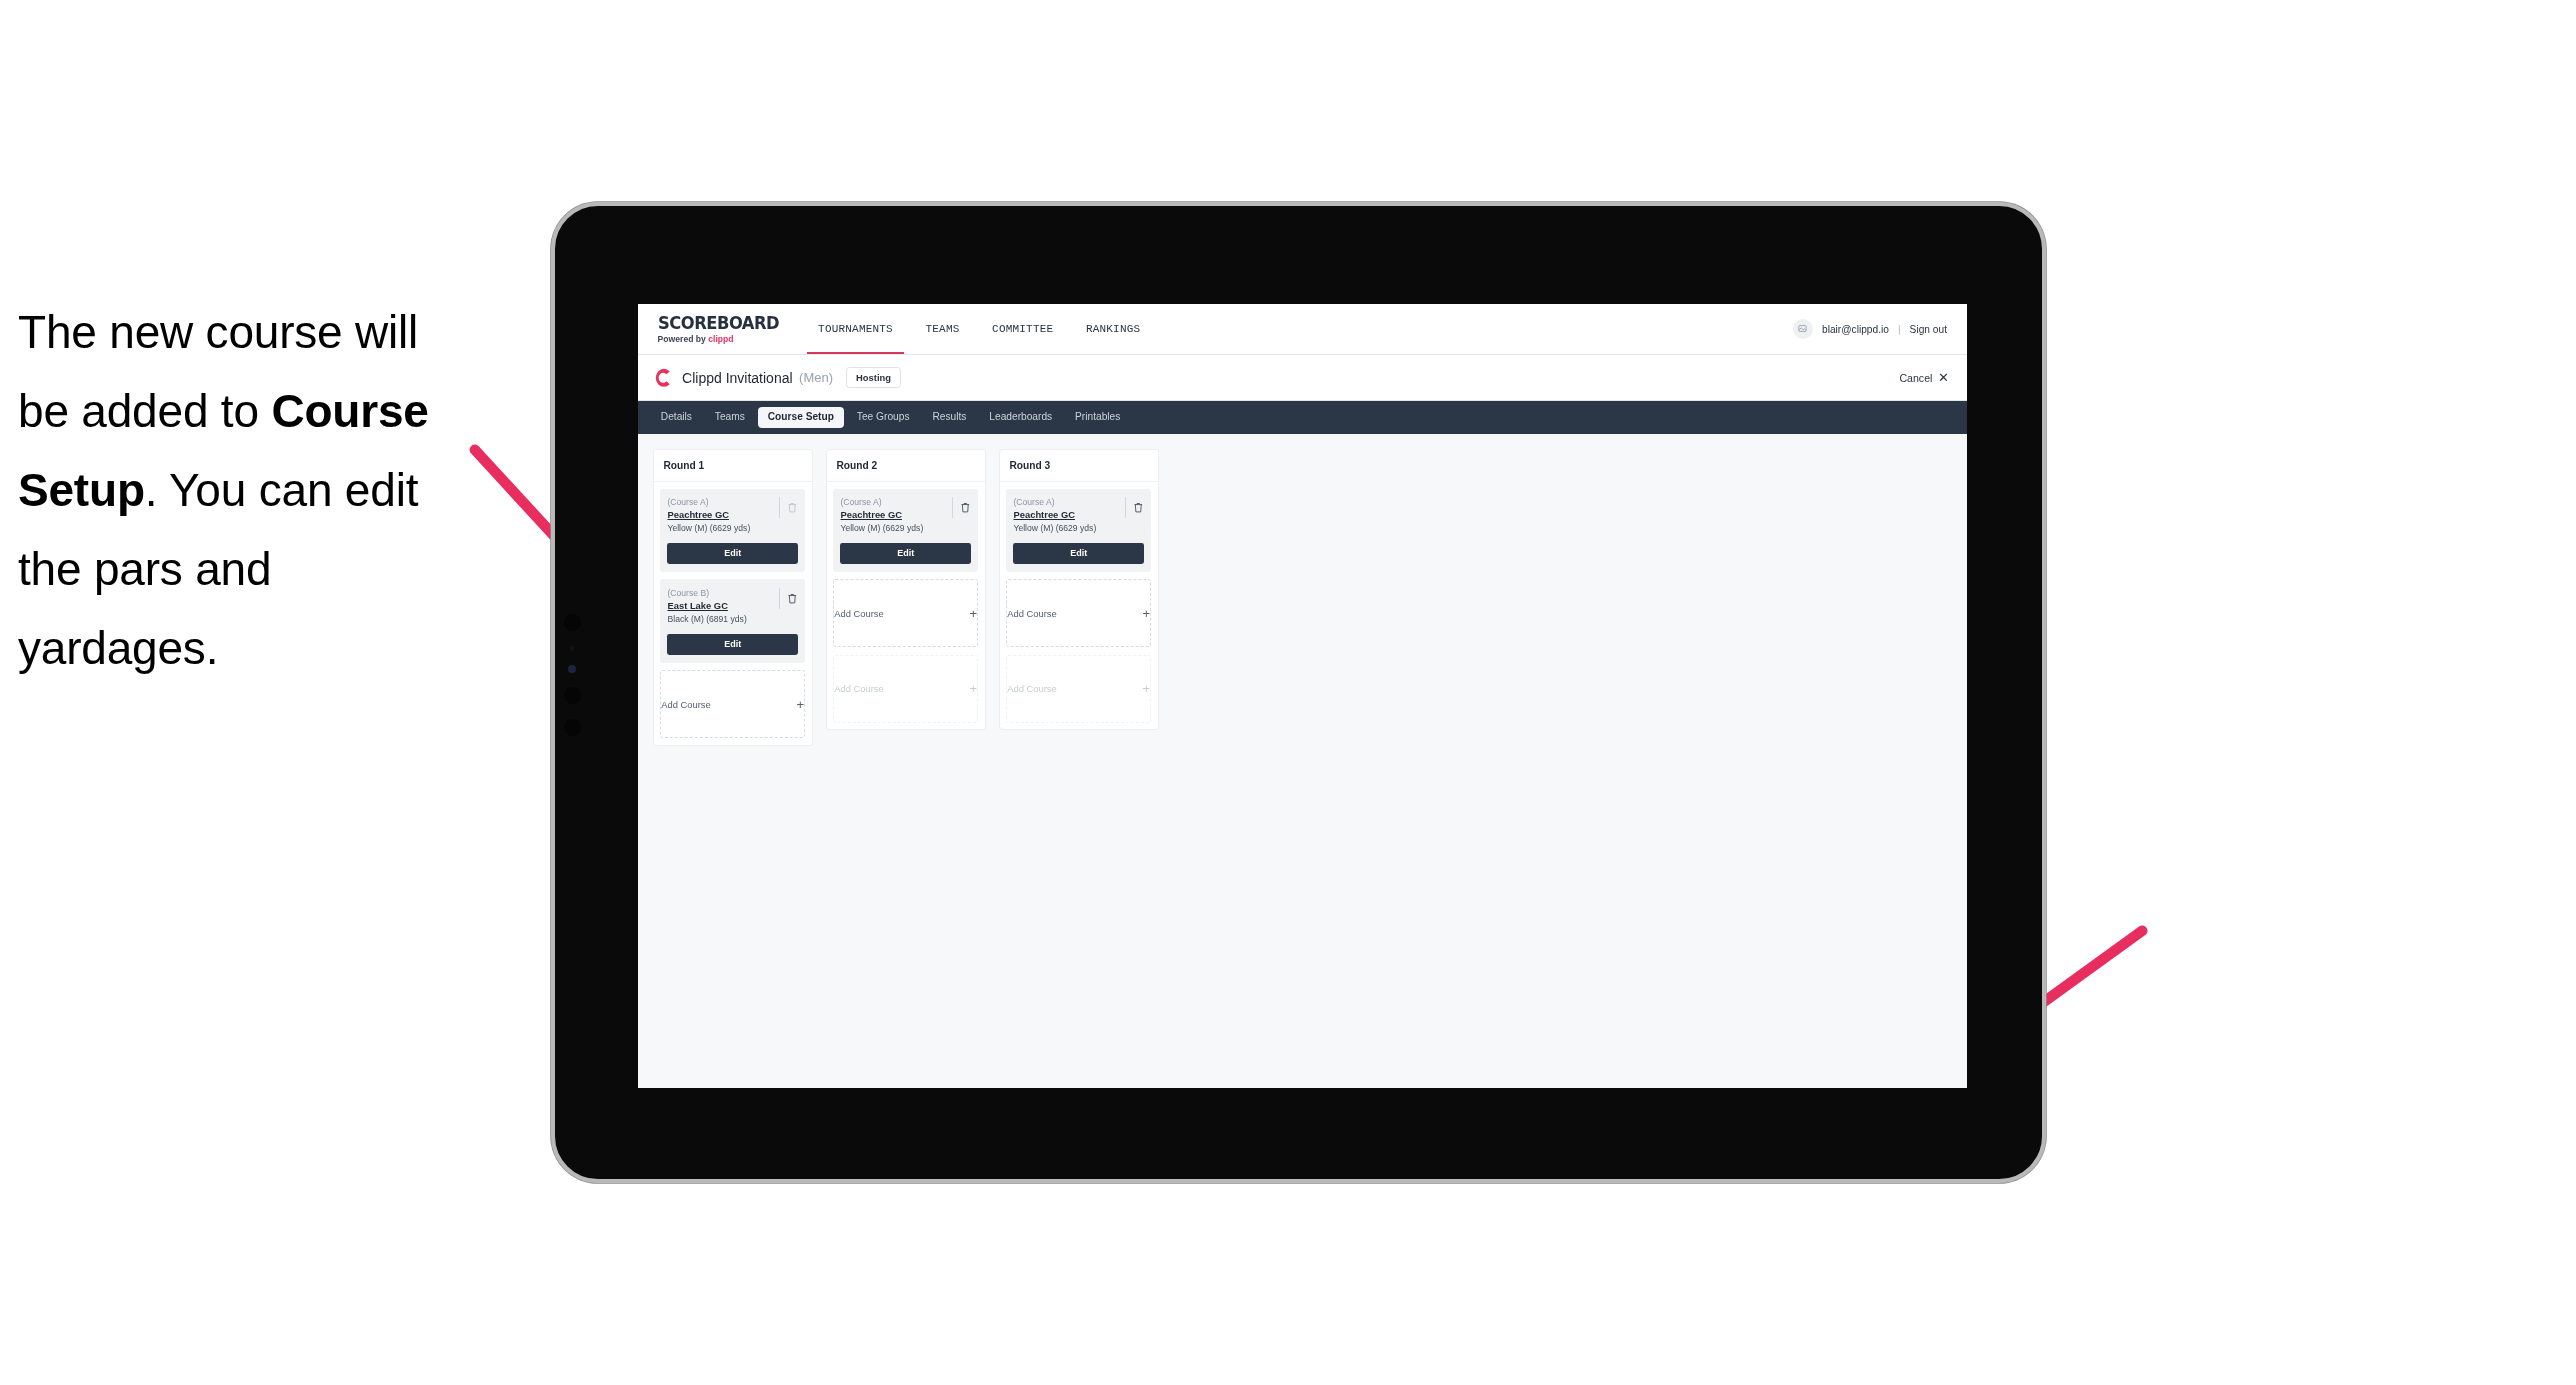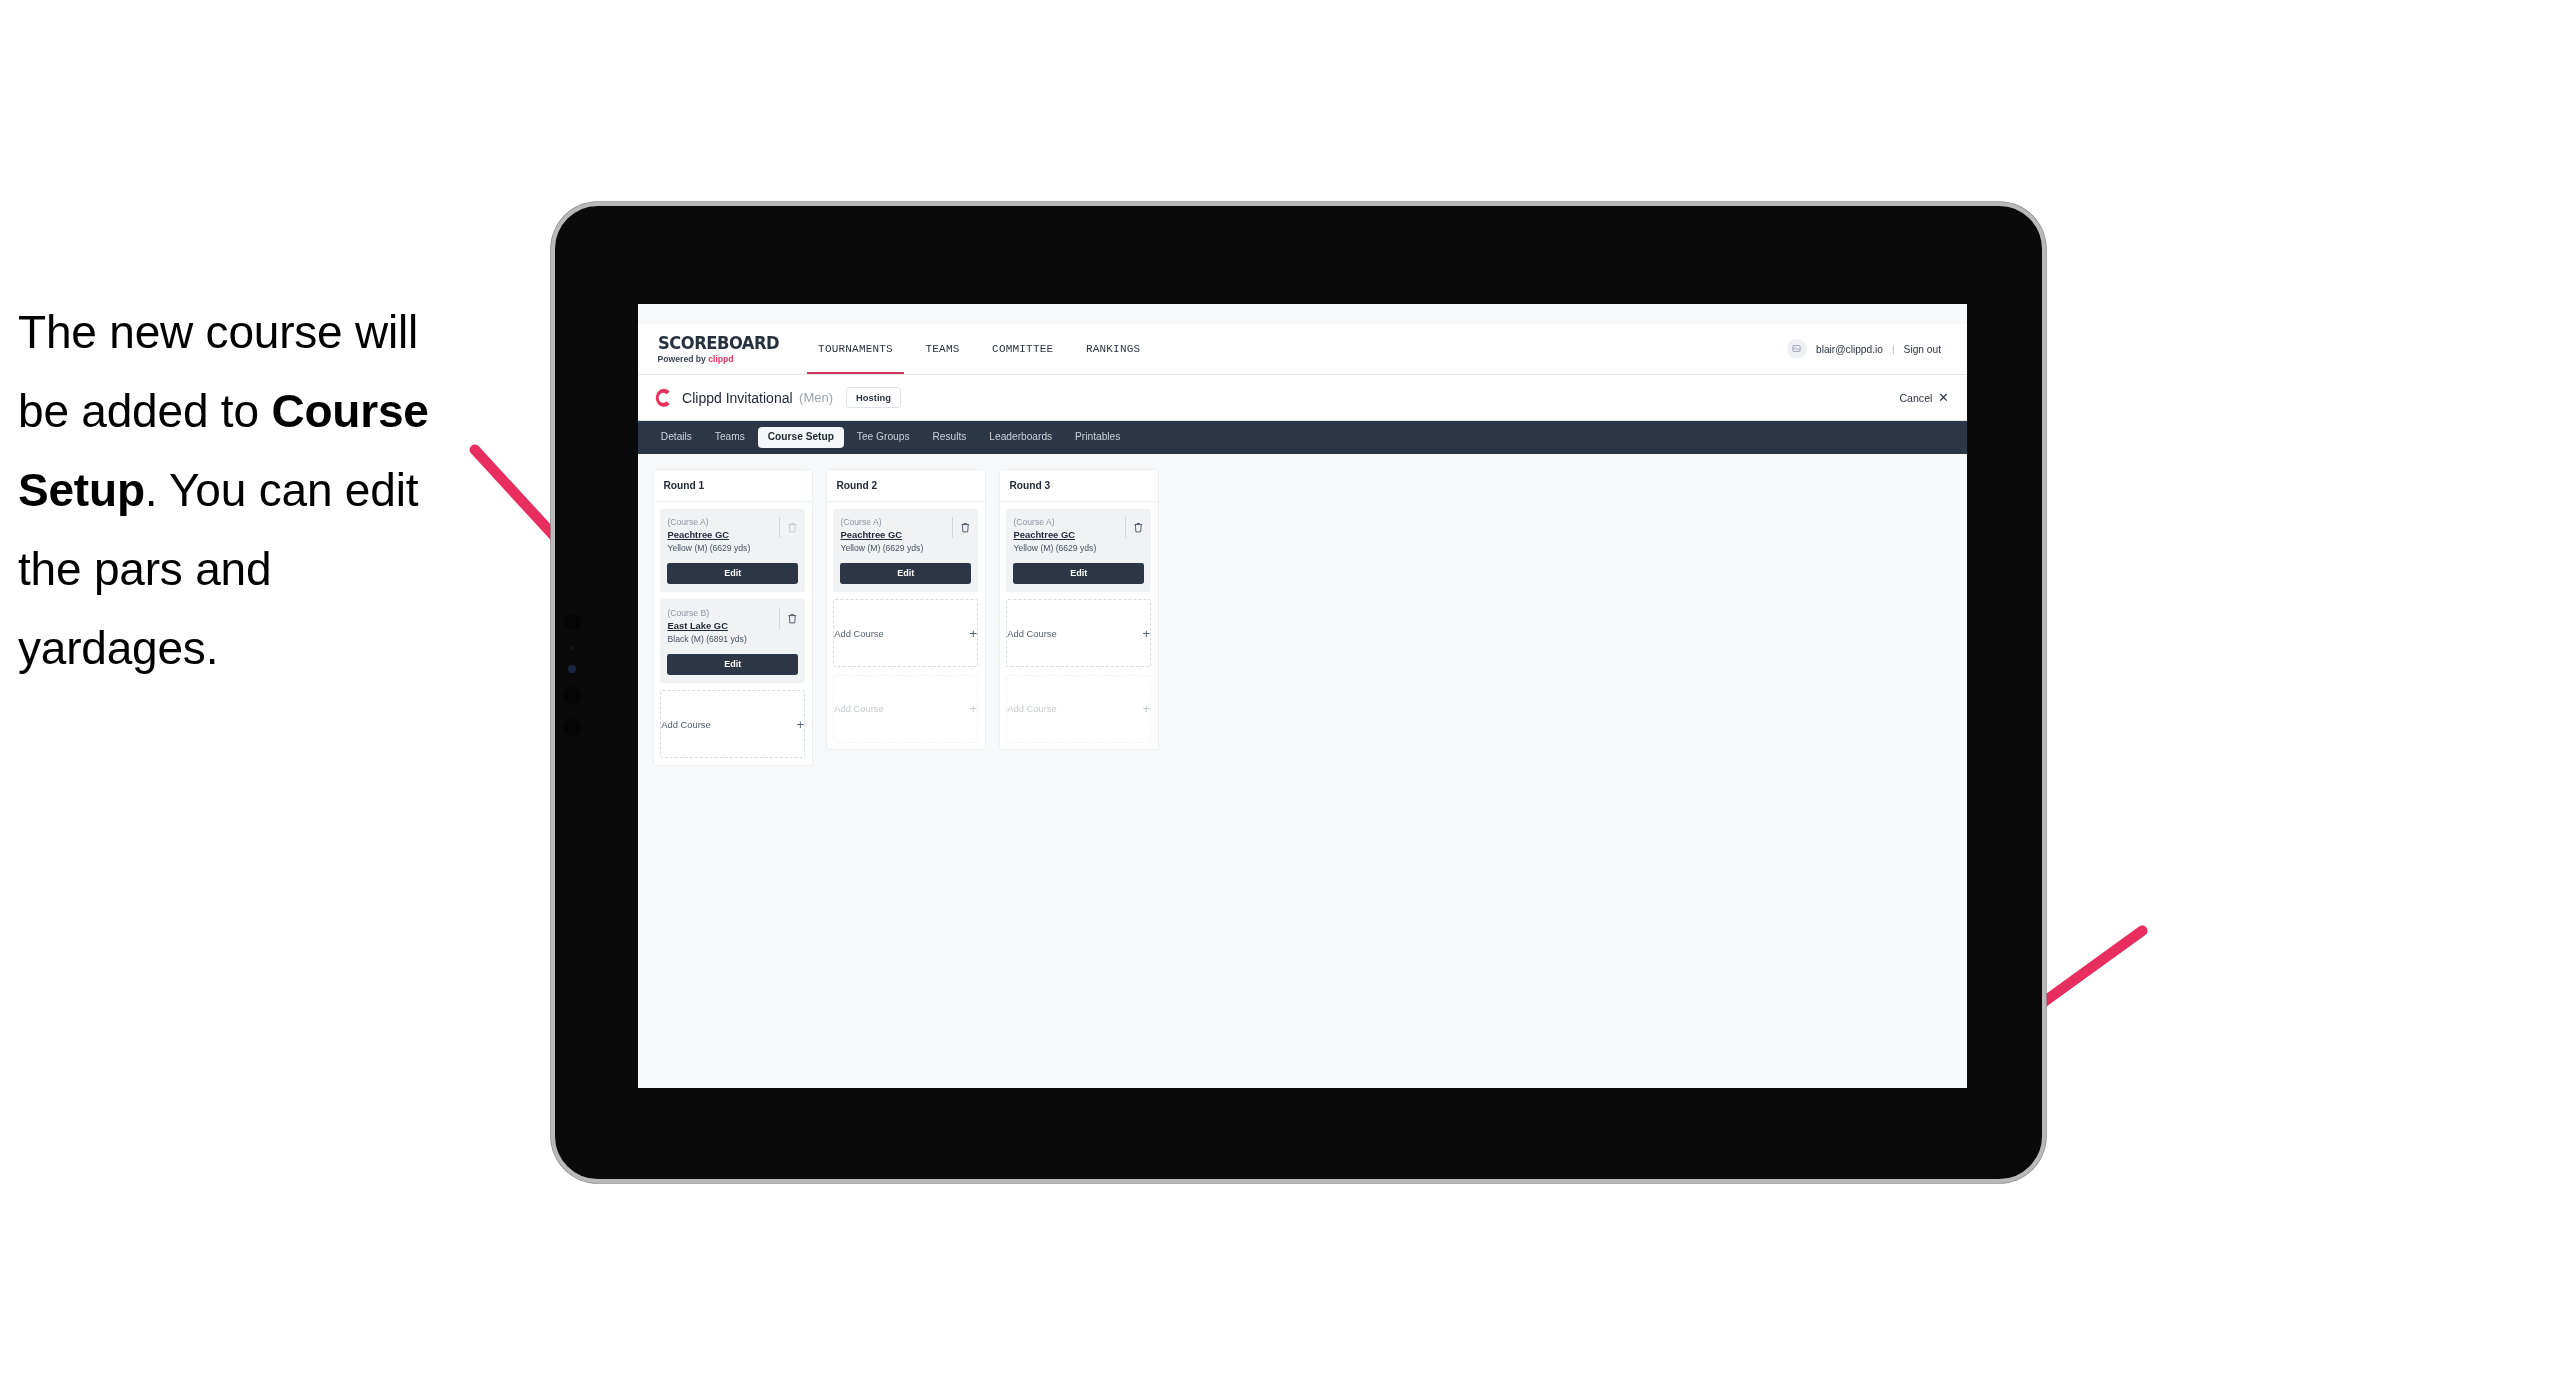--- a/index.html
+++ b/index.html
@@ -52,21 +52,20 @@
     background: #f7f8fa;
     overflow: hidden;
   }
 
   
   .appbar {
     height: 51px; background: #ffffff;
     display: flex; align-items: stretch;
     border-bottom: 0.8px solid #e4e6ea;
     position: relative;
-    margin-top: 20px;
   }
   .brand { display:flex; flex-direction:column; justify-content:center;
            padding: 0 18px 0 19.6px; }
   .brand-top {
     font-family: "DejaVu Sans", sans-serif;
     font-weight: 700; font-size: 17px; letter-spacing: -0.5px;
     color: #26303f; line-height: 1; transform: scaleX(0.96);
     transform-origin: left center;
   }
   .brand-sub { font-size: 8.6px; color:#3b4553; margin-top:3.3px; line-height:1; }
@@ -78,21 +77,21 @@
     font-size: 11px; letter-spacing:0.2px; color:#2b3442;
     position: relative; cursor: pointer; font-family: Liberation Mono, monospace;
   }
   .navtab.active::after {
     content:""; position:absolute; left:4.9px; right:4.9px; bottom:0;
     height:2.4px; background:#d6365c;
   }
 
   .appbar-right {
     margin-left:auto; display:flex; align-items:center; gap:9px;
-    padding-right: 26px; font-size: 10.2px; color:#2b3442;
+    padding-right: 20px; font-size: 10.2px; color:#2b3442;
   }
   .avatar {
     width:20.4px; height:20.4px; border-radius:50%; background:#eef0f4;
     display:flex; align-items:center; justify-content:center;
     color:#98a0ad;
   }
   .sep { color:#b5bcc6; }
   .signout { cursor:pointer; }
 
   

